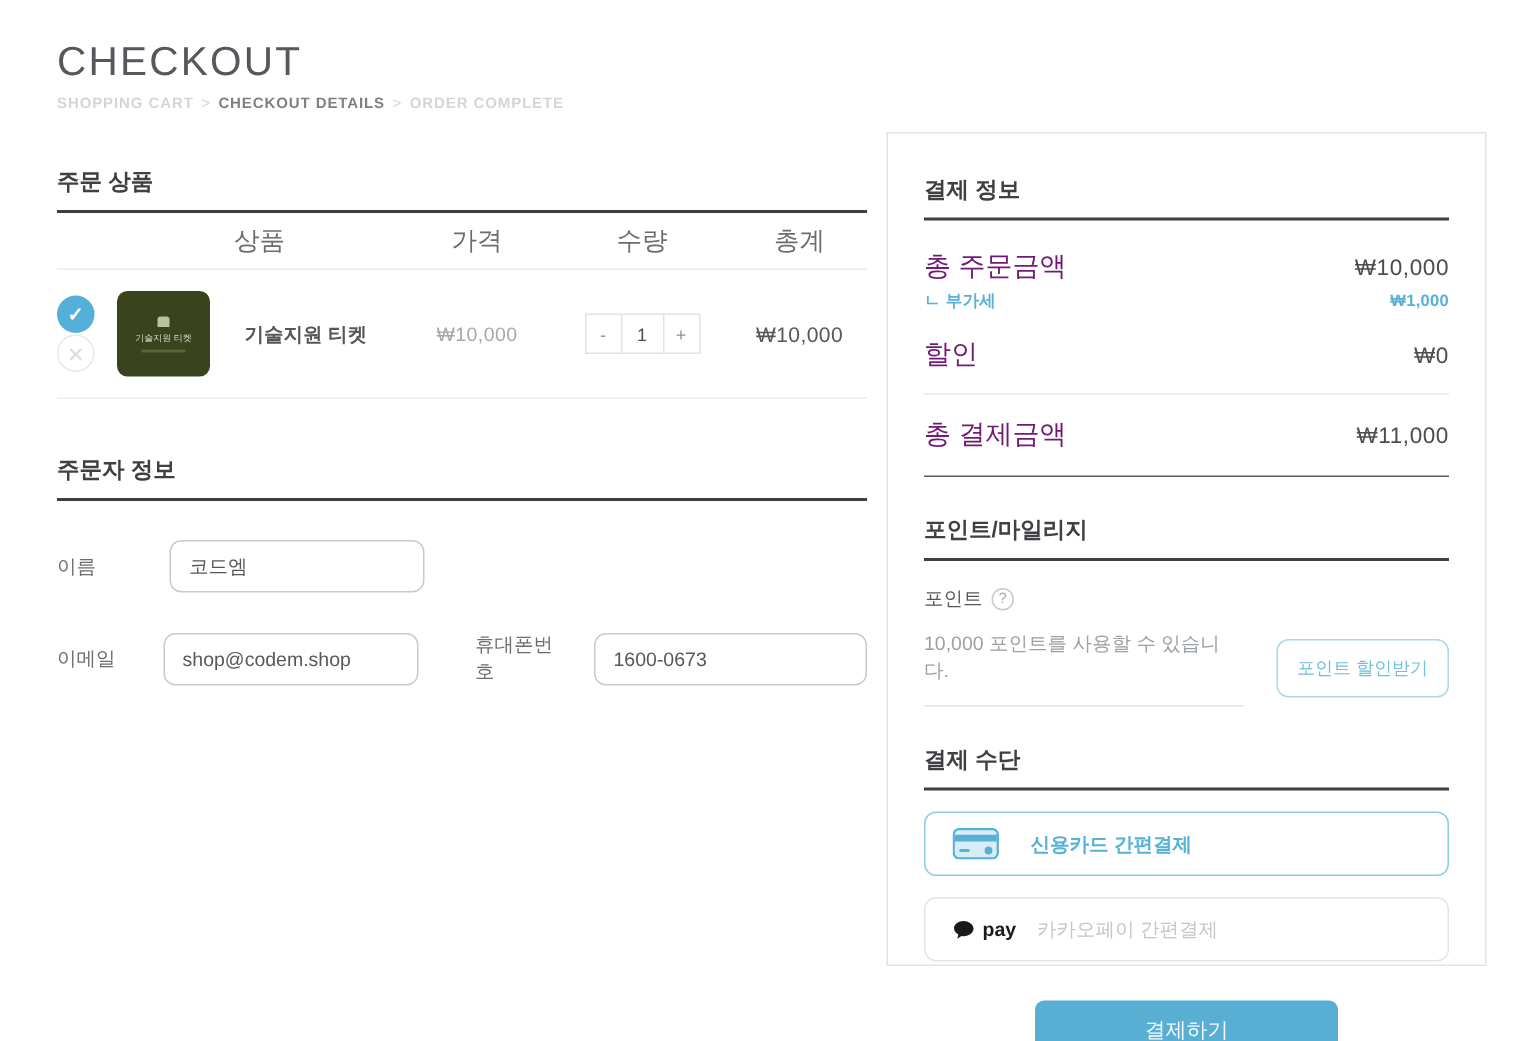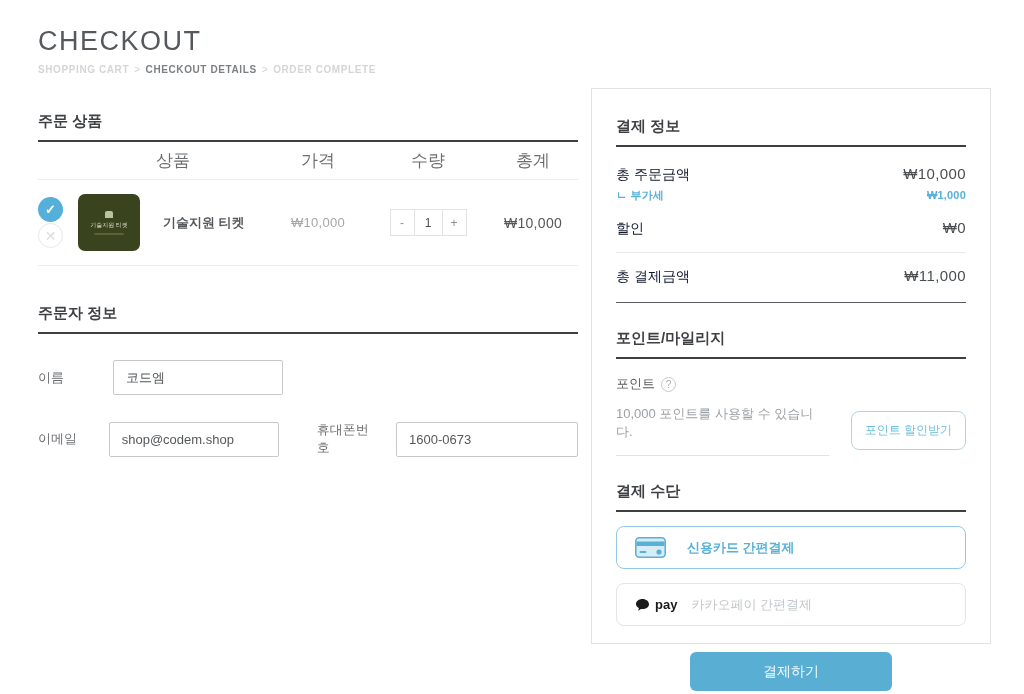--- a/index.html
+++ b/index.html
@@ -41,31 +41,31 @@
   .qty { display: flex; justify-content: center; }
   .qty .qb { width: 25px; height: 27px; border: 1px solid #e2e2e2; background: #fff; color: #8d9093;
              font-size: 12px; cursor: pointer; }
   .qty .qv { width: 27px; height: 27px; border-top: 1px solid #e2e2e2; border-bottom: 1px solid #e2e2e2;
              display: flex; align-items: center; justify-content: center; font-size: 12px; color: #4c4f52; }
   .ptotal { font-size: 14px; color: #55585b; text-align: center; letter-spacing: .3px; }
 
   .orderer { margin-top: 38px; }
   .frow { display: flex; align-items: center; margin-top: 26px; }
   .frow label { width: 75px; font-size: 13px; color: #6b6e71; }
-  .frow input { width: 170px; height: 35px; border: 1px solid #c9c9c9; border-radius: 2px;
+  .frow input { width: 170px; height: 35px; border: 1px solid #c9c9c9; border-radius: 8px;
                 padding: 6px 12px; font-size: 13px; color: #55585b; font-family: inherit; outline: none; background:#fff; }
   .frow .l2 { width: auto; margin-left: 38px; margin-right: 18px; }
   .frow .phone { width: 182px; }
 
   
   .panel { position: absolute; left: 591px; top: 88px; width: 400px; height: 556px;
            border: 1px solid #e3e3e3; background: #fff; padding: 28px 24px; }
   .prow { display: flex; justify-content: space-between; align-items: baseline; }
   .prow.first { margin-top: 18px; }
-  .prow .lbl { font-size: 14px; color: #0f172a; }
+  .prow .lbl { font-size: 18px; color: #701a75; }
   .prow .amt { font-size: 15px; color: #4b4e51; letter-spacing: .4px; }
   .prow.sub { margin-top: 4px; }
   .prow.sub .lbl, .prow.sub .amt { font-size: 11px; color: #58b1d7; font-weight: 700; letter-spacing: .2px; }
   .prow.mid { margin-top: 16px; }
   hr.light { border: none; border-top: 1px solid #e9e9e9; margin: 14px 0; }
   hr.dark { border: none; border-top: 1px solid #595c60; margin: 16px 0 0; }
 
   .points { margin-top: 26px; }
   .plabel { margin-top: 16px; font-size: 13px; color: #55585b; display: flex; align-items: center; gap: 6px; }
   .qicon { width: 15px; height: 15px; border-radius: 50%; border: 1px solid #c6cacd; color: #a8adb1;

